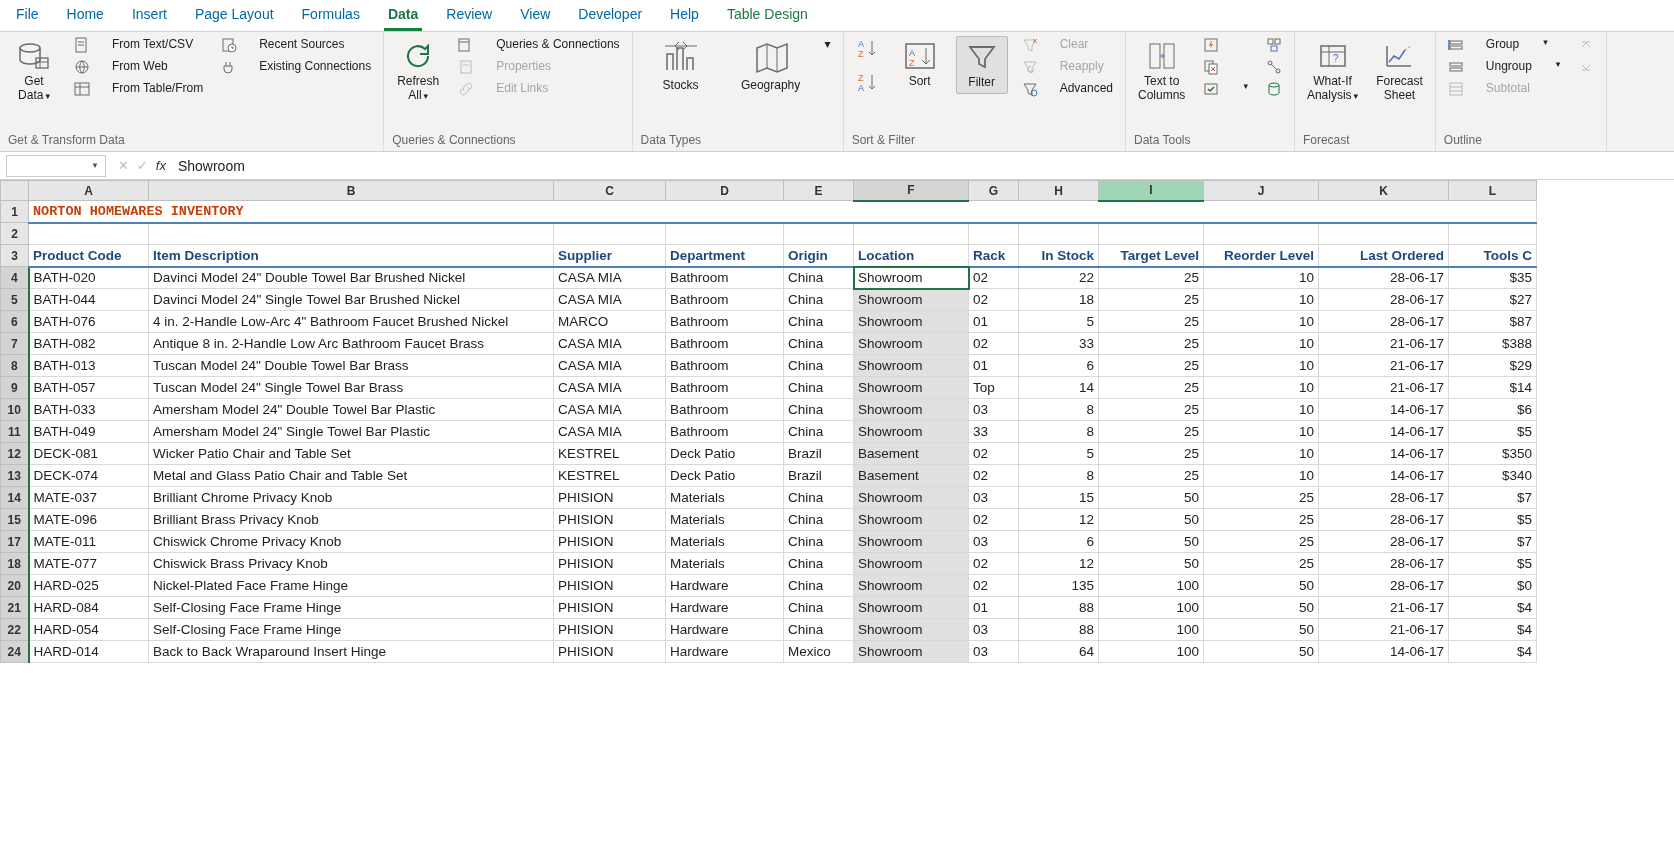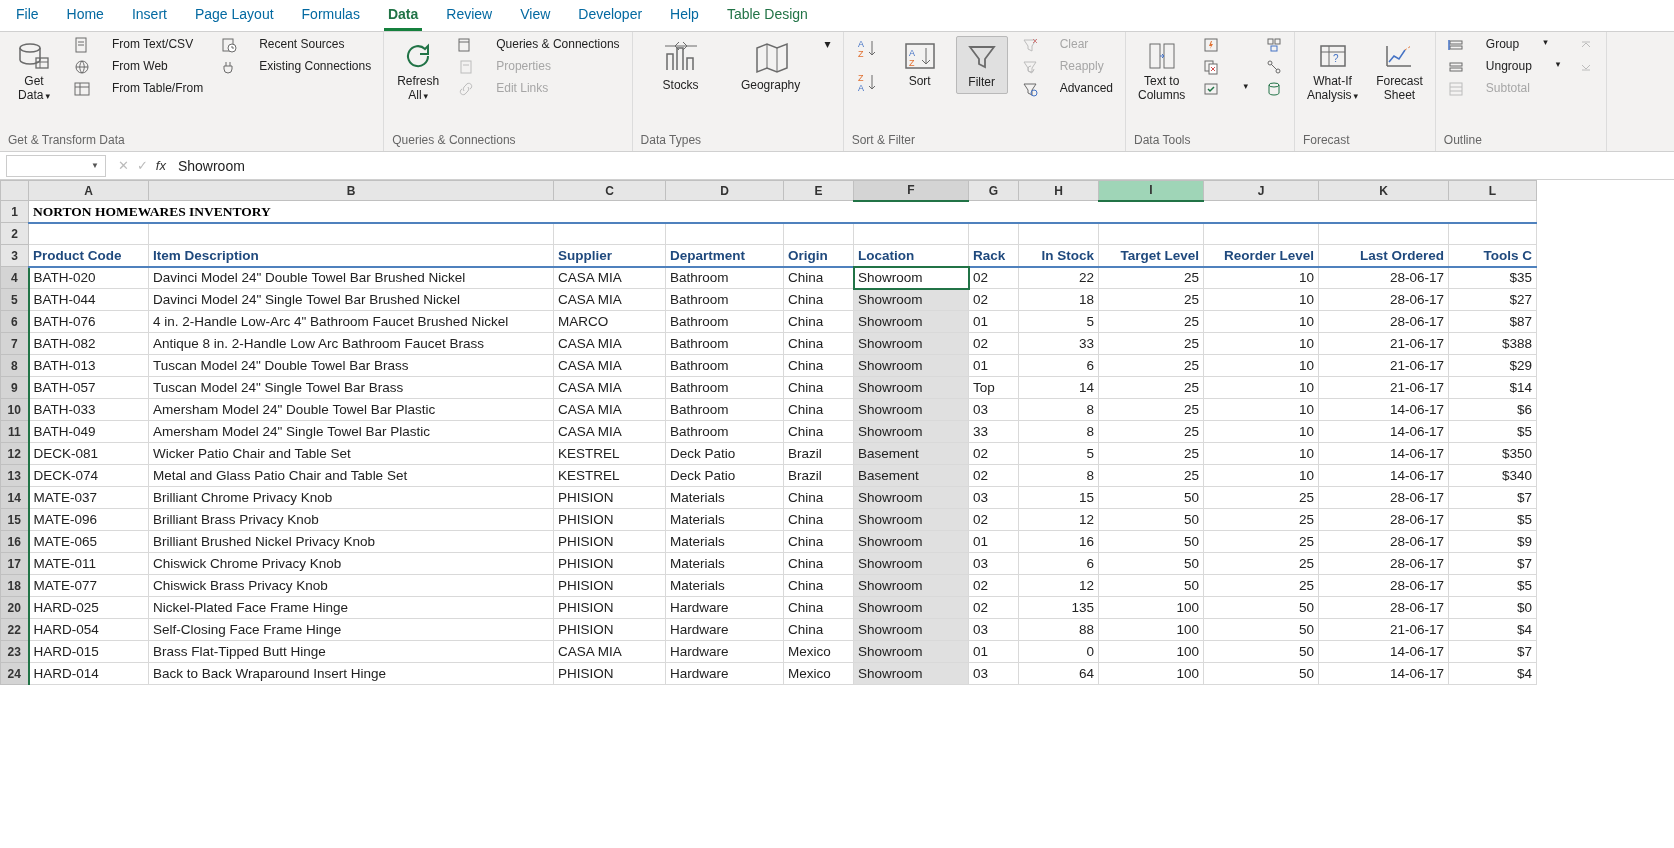--- a/index.html
+++ b/index.html
@@ -28,21 +28,21 @@
   .fb-fx { font-style: italic; color: #333; }
   .formula-input { flex: 1; font-size: 14px; padding: 2px 6px; }
   
   .sheet { overflow: auto; }
   table { border-collapse: collapse; table-layout: fixed; }
   .hdr-corner, .col-hdr, .row-hdr { background: #e6e6e6; border: 1px solid #c0c0c0; text-align: center; font-size: 12px; color: #333; position: sticky; }
   .hdr-corner { width: 28px; height: 20px; left: 0; top: 0; z-index: 3; }
   .col-hdr { height: 20px; top: 0; z-index: 2; }
   .row-hdr { width: 28px; left: 0; z-index: 1; }
   td.cell { border: 1px solid #d9d9d9; height: 22px; padding: 0 4px; font-size: 13.5px; white-space: nowrap; overflow: hidden; text-overflow: clip; background: #fff; }
-  .title-cell { font-family: Liberation Serif, serif; font-size: 22px; font-weight: bold; color: #000000; border-bottom: 2px solid #4f81bd !important; }
+  .title-cell { font-family: Liberation Mono, monospace; font-size: 22px; font-weight: bold; color: #c2410c; border-bottom: 2px solid #4f81bd !important; }
   .th-cell { font-weight: bold; color: #1f497d; border-bottom: 2px solid #4f81bd !important; }
   .sel-col { background: #e0e0e0 !important; }
   .sel-active { outline: 2px solid #217346; outline-offset: -1px; background: #fff !important; }
   .col-hdr.sel-hdr { background: #d4d4d4; border-bottom: 2px solid #217346; }
   .col-hdr.hl-hdr { background: #9fd5b7; border-bottom: 2px solid #217346; }
   .row-hdr.sel-row { background: #d4d4d4; border-right: 2px solid #217346; }
   .num { text-align: right; }
   .ctr { text-align: left; }
   .dd-arrow { font-size: 8px; color: #555; }
   .caret-down { font-size: 9px; margin-left: 2px; }
@@ -700,35 +700,20 @@
           <td class="cell">China</td>
           <td class="cell sel-col">Showroom</td>
           <td class="cell ctr">02</td>
           <td class="cell num">12</td>
           <td class="cell num">50</td>
           <td class="cell num">25</td>
           <td class="cell num">28-06-17</td>
           <td class="cell num">$5</td>
         </tr>
         <tr>
-          <th class="row-hdr sel-row">16</th>
-          <td class="cell">MATE-065</td>
-          <td class="cell">Brilliant Brushed Nickel Privacy Knob</td>
-          <td class="cell">PHISION</td>
-          <td class="cell">Materials</td>
-          <td class="cell">China</td>
-          <td class="cell sel-col">Showroom</td>
-          <td class="cell ctr">01</td>
-          <td class="cell num">16</td>
-          <td class="cell num">50</td>
-          <td class="cell num">25</td>
-          <td class="cell num">28-06-17</td>
-          <td class="cell num">$9</td>
-        </tr>
-        <tr>
           <th class="row-hdr sel-row">17</th>
           <td class="cell">MATE-011</td>
           <td class="cell">Chiswick Chrome Privacy Knob</td>
           <td class="cell">PHISION</td>
           <td class="cell">Materials</td>
           <td class="cell">China</td>
           <td class="cell sel-col">Showroom</td>
           <td class="cell ctr">03</td>
           <td class="cell num">6</td>
           <td class="cell num">50</td>
@@ -760,50 +745,50 @@
           <td class="cell">China</td>
           <td class="cell sel-col">Showroom</td>
           <td class="cell ctr">02</td>
           <td class="cell num">135</td>
           <td class="cell num">100</td>
           <td class="cell num">50</td>
           <td class="cell num">28-06-17</td>
           <td class="cell num">$0</td>
         </tr>
         <tr>
+          <th class="row-hdr sel-row">21</th>
+          <td class="cell">HARD-084</td>
+          <td class="cell">Self-Closing Face Frame Hinge</td>
+          <td class="cell">PHISION</td>
+          <td class="cell">Hardware</td>
+          <td class="cell">China</td>
+          <td class="cell sel-col">Showroom</td>
+          <td class="cell ctr">01</td>
+          <td class="cell num">88</td>
+          <td class="cell num">100</td>
+          <td class="cell num">50</td>
+          <td class="cell num">21-06-17</td>
+          <td class="cell num">$4</td>
+        </tr>
+        <tr>
           <th class="row-hdr sel-row">22</th>
           <td class="cell">HARD-054</td>
           <td class="cell">Self-Closing Face Frame Hinge</td>
           <td class="cell">PHISION</td>
           <td class="cell">Hardware</td>
           <td class="cell">China</td>
           <td class="cell sel-col">Showroom</td>
           <td class="cell ctr">03</td>
           <td class="cell num">88</td>
           <td class="cell num">100</td>
           <td class="cell num">50</td>
           <td class="cell num">21-06-17</td>
           <td class="cell num">$4</td>
         </tr>
         <tr>
-          <th class="row-hdr sel-row">23</th>
-          <td class="cell">HARD-015</td>
-          <td class="cell">Brass Flat-Tipped Butt Hinge</td>
-          <td class="cell">CASA MIA</td>
-          <td class="cell">Hardware</td>
-          <td class="cell">Mexico</td>
-          <td class="cell sel-col">Showroom</td>
-          <td class="cell ctr">01</td>
-          <td class="cell num">0</td>
-          <td class="cell num">100</td>
-          <td class="cell num">50</td>
-          <td class="cell num">14-06-17</td>
-          <td class="cell num">$7</td>
-        </tr>
-        <tr>
           <th class="row-hdr sel-row">24</th>
           <td class="cell">HARD-014</td>
           <td class="cell">Back to Back Wraparound Insert Hinge</td>
           <td class="cell">PHISION</td>
           <td class="cell">Hardware</td>
           <td class="cell">Mexico</td>
           <td class="cell sel-col">Showroom</td>
           <td class="cell ctr">03</td>
           <td class="cell num">64</td>
           <td class="cell num">100</td>

